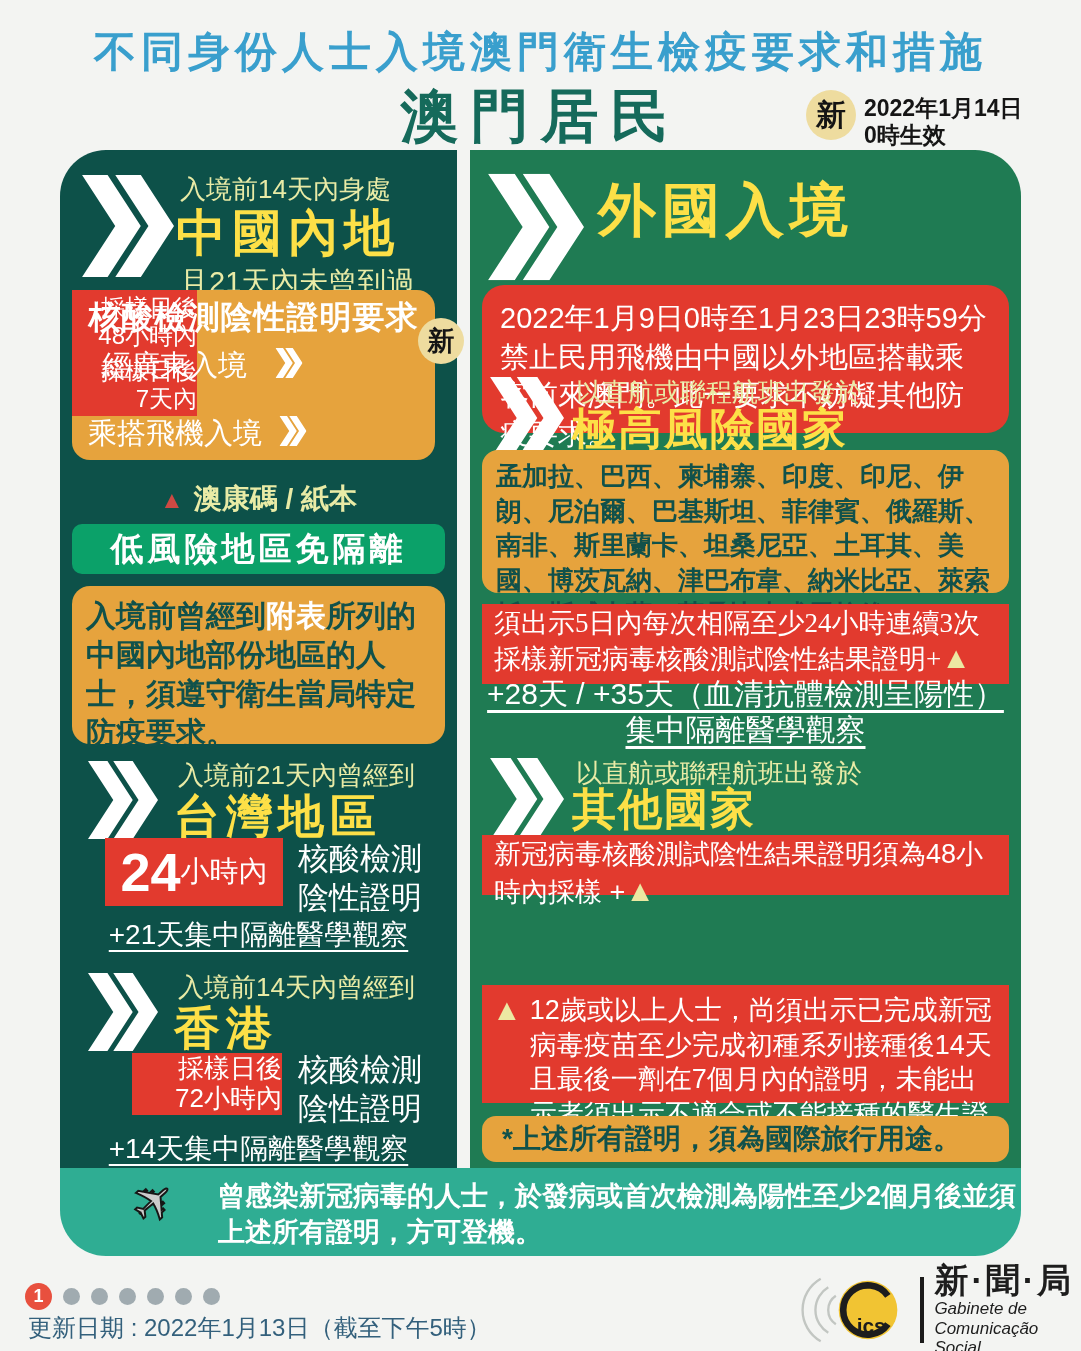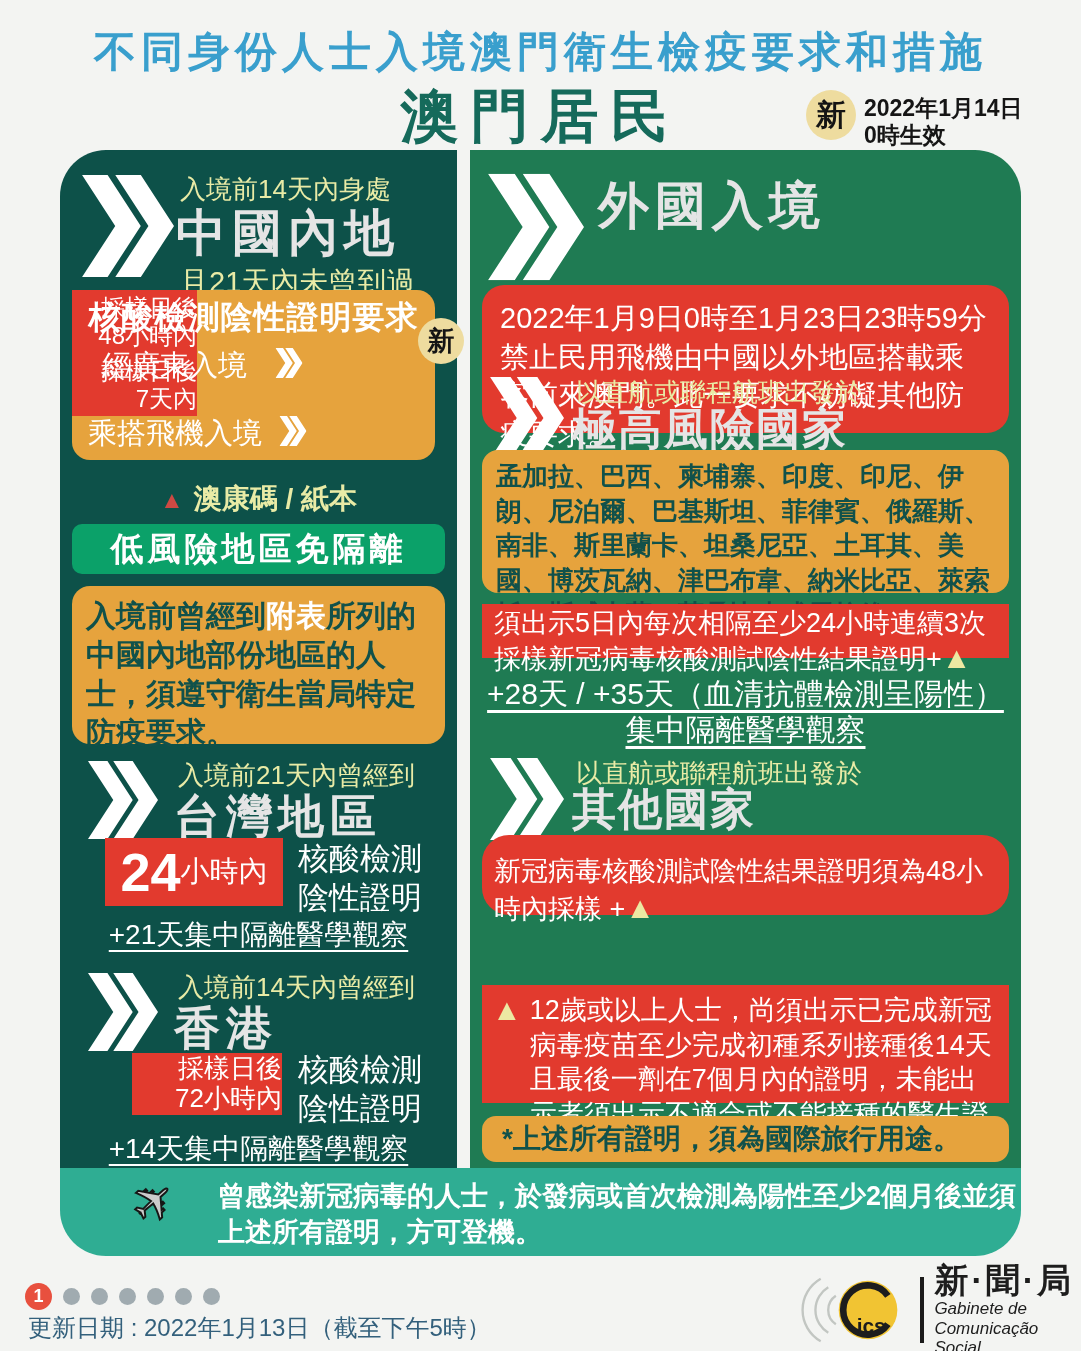--- a/index.html
+++ b/index.html
@@ -18,21 +18,21 @@
 
   
   .panel{position:absolute;top:150px;height:1018px;}
   #left-panel{left:60px;width:397px;background:#0d5149;border-radius:46px 0 0 0;}
   #right-panel{left:470px;width:551px;background:#1f7b53;border-radius:0 46px 0 0;}
   .panel *{box-sizing:border-box;}
   .abs{position:absolute;}
 
   .chev{color:#ffffff;display:block;}
   .pre{color:#e9eba6;font-size:26px;white-space:nowrap;}
-  .sec-title{color:#e5e5e5;font-weight:bold;white-space:nowrap;}
+  .sec-title{color:#fde047;font-weight:bold;white-space:nowrap;}
 
   .orange-box{background:#e6a33d;border-radius:18px;}
   .red-box{background:#e23a2e;color:#fff;}
   .chip{background:#e23a2e;color:#fff;display:flex;flex-direction:column;
         align-items:flex-end;justify-content:center;text-align:center;line-height:1.15;}
 
   
   #l-chev1{left:22px;top:20px;}
   #l-pre1{left:120px;top:22px;}
   #l-title1{left:116px;top:50px;font-size:50px;letter-spacing:6px;}
@@ -72,39 +72,39 @@
   #l-q-tw{top:766px;}
   #l-chev3{left:28px;top:818px;}
   #l-pre-hk{left:118px;top:820px;}
   #l-title-hk{left:114px;top:848px;font-size:46px;letter-spacing:6px;}
   #l-redbox-hk{left:72px;top:903px;width:150px;height:62px;font-size:26px;}
   #l-test-hk{left:238px;top:901px;color:#fff;font-size:31px;line-height:1.25;white-space:nowrap;}
   #l-q-hk{top:980px;}
 
   
   #r-chev1{left:18px;top:18px;}
-  #r-title1{left:128px;top:22px;font-size:51px;letter-spacing:6px;}
+  #r-title1{left:128px;top:22px;font-size:58px;letter-spacing:6px;}
   #r-redbox1{left:12px;top:135px;width:527px;height:148px;border-radius:22px;
              padding:14px 18px;font-size:29px;line-height:1.33;}
   #r-chev2{left:20px;top:222px;}
   #r-pre2{left:106px;top:225px;}
   #r-title2{left:102px;top:250px;font-size:44px;letter-spacing:2px;}
   #r-countries{left:12px;top:300px;width:527px;height:143px;border-radius:16px;
                padding:9px 14px;color:#11514a;font-size:26px;font-weight:bold;line-height:1.33;}
-  #r-redbox2{left:12px;top:454px;width:527px;height:54px;padding:3px 12px;
-             font-size:27px;line-height:1.22;}
+  #r-redbox2{left:12px;top:454px;width:527px;height:80px;padding:3px 12px;
+             font-size:27px;line-height:1.22;font-family:Liberation Serif, serif;}
   .tri-pale{color:#ece8a2;font-size:30px;}
   .quar2{position:absolute;left:0;width:100%;text-align:center;color:#fff;font-size:30px;line-height:1.2;}
   .quar2 .ul{text-decoration:underline;text-underline-offset:6px;}
   #r-quar1{top:526px;}
   #r-chev3{left:20px;top:603px;}
   #r-pre3{left:106px;top:606px;}
   #r-title3{left:102px;top:630px;font-size:44px;letter-spacing:2px;}
-  #r-redbox3{left:12px;top:685px;width:527px;height:80px;padding:20px 12px;
-             font-size:27px;line-height:1.25;border-radius:27px;}
+  #r-redbox3{left:12px;top:685px;width:527px;height:60px;padding:3px 12px;
+             font-size:27px;line-height:1.25;}
   #r-quar2{top:763px;}
   .hl{background:#ffffff;color:#d8352b;text-decoration:underline;text-underline-offset:5px;
       padding:0 2px;}
   #r-redbox4{left:12px;top:835px;width:527px;height:118px;padding:8px 10px;
              font-size:27px;line-height:1.28;display:flex;gap:8px;}
   #r-redbox4 .tri-pale{flex:0 0 auto;margin-top:-2px;}
   #r-orangebar{left:12px;top:966px;width:527px;height:46px;border-radius:14px;
                display:flex;align-items:center;color:#11514a;font-size:28px;
                font-weight:bold;padding-left:20px;white-space:nowrap;}
 

